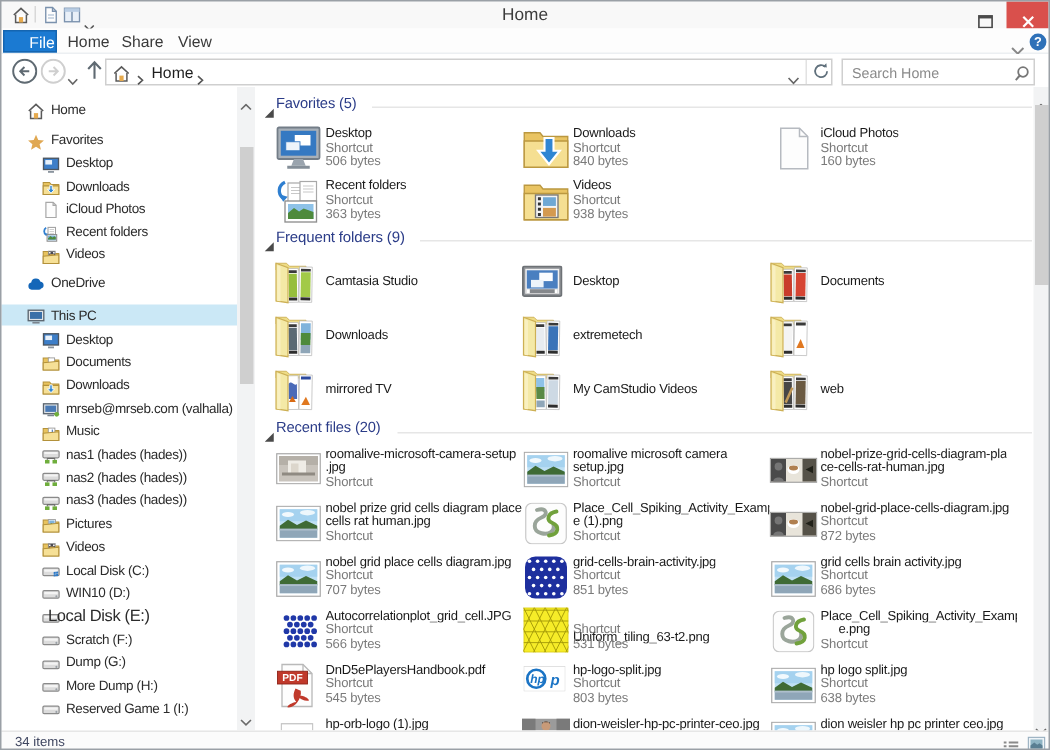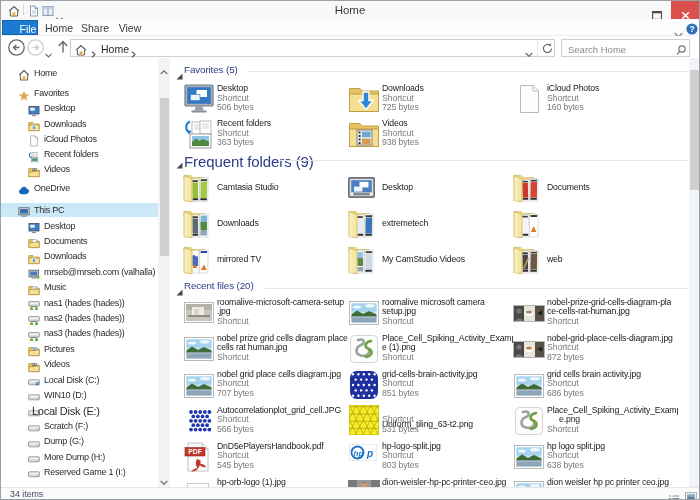--- a/index.html
+++ b/index.html
@@ -305,21 +305,21 @@
 <div class="t" style="left:47px;top:25.0px;font-size:8.7px;color:#1a1a1a;letter-spacing:-0.15px;max-width:131px;overflow:hidden">Desktop</div>
 <div class="t" style="left:47px;top:34.6px;font-size:8.7px;color:#7a7a7a;letter-spacing:-0.1px">Shortcut</div>
 <div class="t" style="left:47px;top:44.2px;font-size:8.7px;color:#7a7a7a;letter-spacing:-0.1px">506 bytes</div>
 <span class="ic" style="left:178px;top:24.5px"><svg width="32" height="32" viewBox="0 0 32 32">
         <path d="M1.5 5.5 H12 L14 8 H30.5 V28.5 H1.5 Z" fill="#e9c463" stroke="#bb9840" stroke-width="0.9"></path>
         <path d="M1.5 11 H30.5 V28.5 H1.5 Z" fill="#f5df92" stroke="#bb9840" stroke-width="0.9"></path>
         <path d="M15 9 h6 v8.5 h4.2 L18 26.5 L10.8 17.5 H15 Z" fill="#2f86d3" stroke="#fff" stroke-width="1.4"></path>
       </svg></span>
 <div class="t" style="left:212px;top:25.0px;font-size:8.7px;color:#1a1a1a;letter-spacing:-0.15px;max-width:131px;overflow:hidden">Downloads</div>
 <div class="t" style="left:212px;top:34.6px;font-size:8.7px;color:#7a7a7a;letter-spacing:-0.1px">Shortcut</div>
-<div class="t" style="left:212px;top:44.2px;font-size:8.7px;color:#7a7a7a;letter-spacing:-0.1px">725 bytes</div>
+<div class="t" style="left:212px;top:44.2px;font-size:8.7px;color:#7a7a7a;letter-spacing:-0.1px">840 bytes</div>
 <span class="ic" style="left:343px;top:24.5px"><svg width="32" height="32" viewBox="0 0 32 32">
         <path d="M7.5 2.5 H20 L25.5 8 V29.5 H7.5 Z" fill="#fdfdfd" stroke="#b6bac0" stroke-width="1"></path>
         <path d="M20 2.5 V8 H25.5" fill="none" stroke="#b6bac0" stroke-width="1"></path>
       </svg></span>
 <div class="t" style="left:377px;top:25.0px;font-size:8.7px;color:#1a1a1a;letter-spacing:-0.15px;max-width:131px;overflow:hidden">iCloud Photos</div>
 <div class="t" style="left:377px;top:34.6px;font-size:8.7px;color:#7a7a7a;letter-spacing:-0.1px">Shortcut</div>
 <div class="t" style="left:377px;top:44.2px;font-size:8.7px;color:#7a7a7a;letter-spacing:-0.1px">160 bytes</div>
 <span class="ic" style="left:13px;top:59.5px"><svg width="32" height="32" viewBox="0 0 32 32">
         <rect x="9" y="4" width="11" height="13" fill="#fff" stroke="#a8a8a8" stroke-width="0.8"></rect>
         <path d="M11 7h7M11 9h7M11 11h7" stroke="#c8c8c8" stroke-width="0.8"></path>
@@ -344,21 +344,21 @@
         <rect x="10.6" y="24" width="2" height="2" fill="#333"></rect>
         <rect x="14" y="13.5" width="8.6" height="5.8" fill="#6fa8d4"></rect>
         <rect x="14" y="20.6" width="8.6" height="5.8" fill="#d49a50"></rect>
       </svg></span>
 <div class="t" style="left:212px;top:60.0px;font-size:8.7px;color:#1a1a1a;letter-spacing:-0.15px;max-width:131px;overflow:hidden">Videos</div>
 <div class="t" style="left:212px;top:69.6px;font-size:8.7px;color:#7a7a7a;letter-spacing:-0.1px">Shortcut</div>
 <div class="t" style="left:212px;top:79.2px;font-size:8.7px;color:#7a7a7a;letter-spacing:-0.1px">938 bytes</div>
 <span class="ic" style="left:6px;top:96.5px"><svg width="7" height="7" viewBox="0 0 7 7">
         <path d="M6.5 0.5 V6.5 H0.5 Z" fill="#4a4a4a"></path>
       </svg></span>
-<div class="t" style="left:14px;top:94.5px;font-size:15px;color:#2b3c88;letter-spacing:-0.1px">Frequent folders (9)</div>
+<div class="t" style="left:14px;top:94.5px;font-size:10px;color:#2b3c88;letter-spacing:-0.1px">Frequent folders (9)</div>
 <div class="a" style="left:110px;top:102px;width:408px;height:1px;background:#e6e6e6"></div>
 <span class="ic" style="left:13px;top:113.5px"><svg width="32" height="32" viewBox="0 0 32 32">
         <path d="M1 3.5 H8 L10 5.5 H21 V8 H1 Z" fill="#eedc86" stroke="#cdb055" stroke-width="0.6"></path>
         <path d="M1 29 L21 28 V25 L1 26 Z" fill="#e8cf6e"></path>
         <g transform="rotate(-1 12.25 18.25)">
           <rect x="8.5" y="7" width="7.5" height="22.5" fill="#fff" stroke="#b9b9b9" stroke-width="0.5"></rect>
           <rect x="9.5" y="8.2" width="5.5" height="1.8" fill="#3a3a3a"></rect>
           <rect x="9.5" y="10.5" width="5.5" height="15.5" fill="#96be3c"></rect>
           <rect x="9.5" y="26.3" width="5.5" height="2" fill="#2e2e2e"></rect>
         </g>

